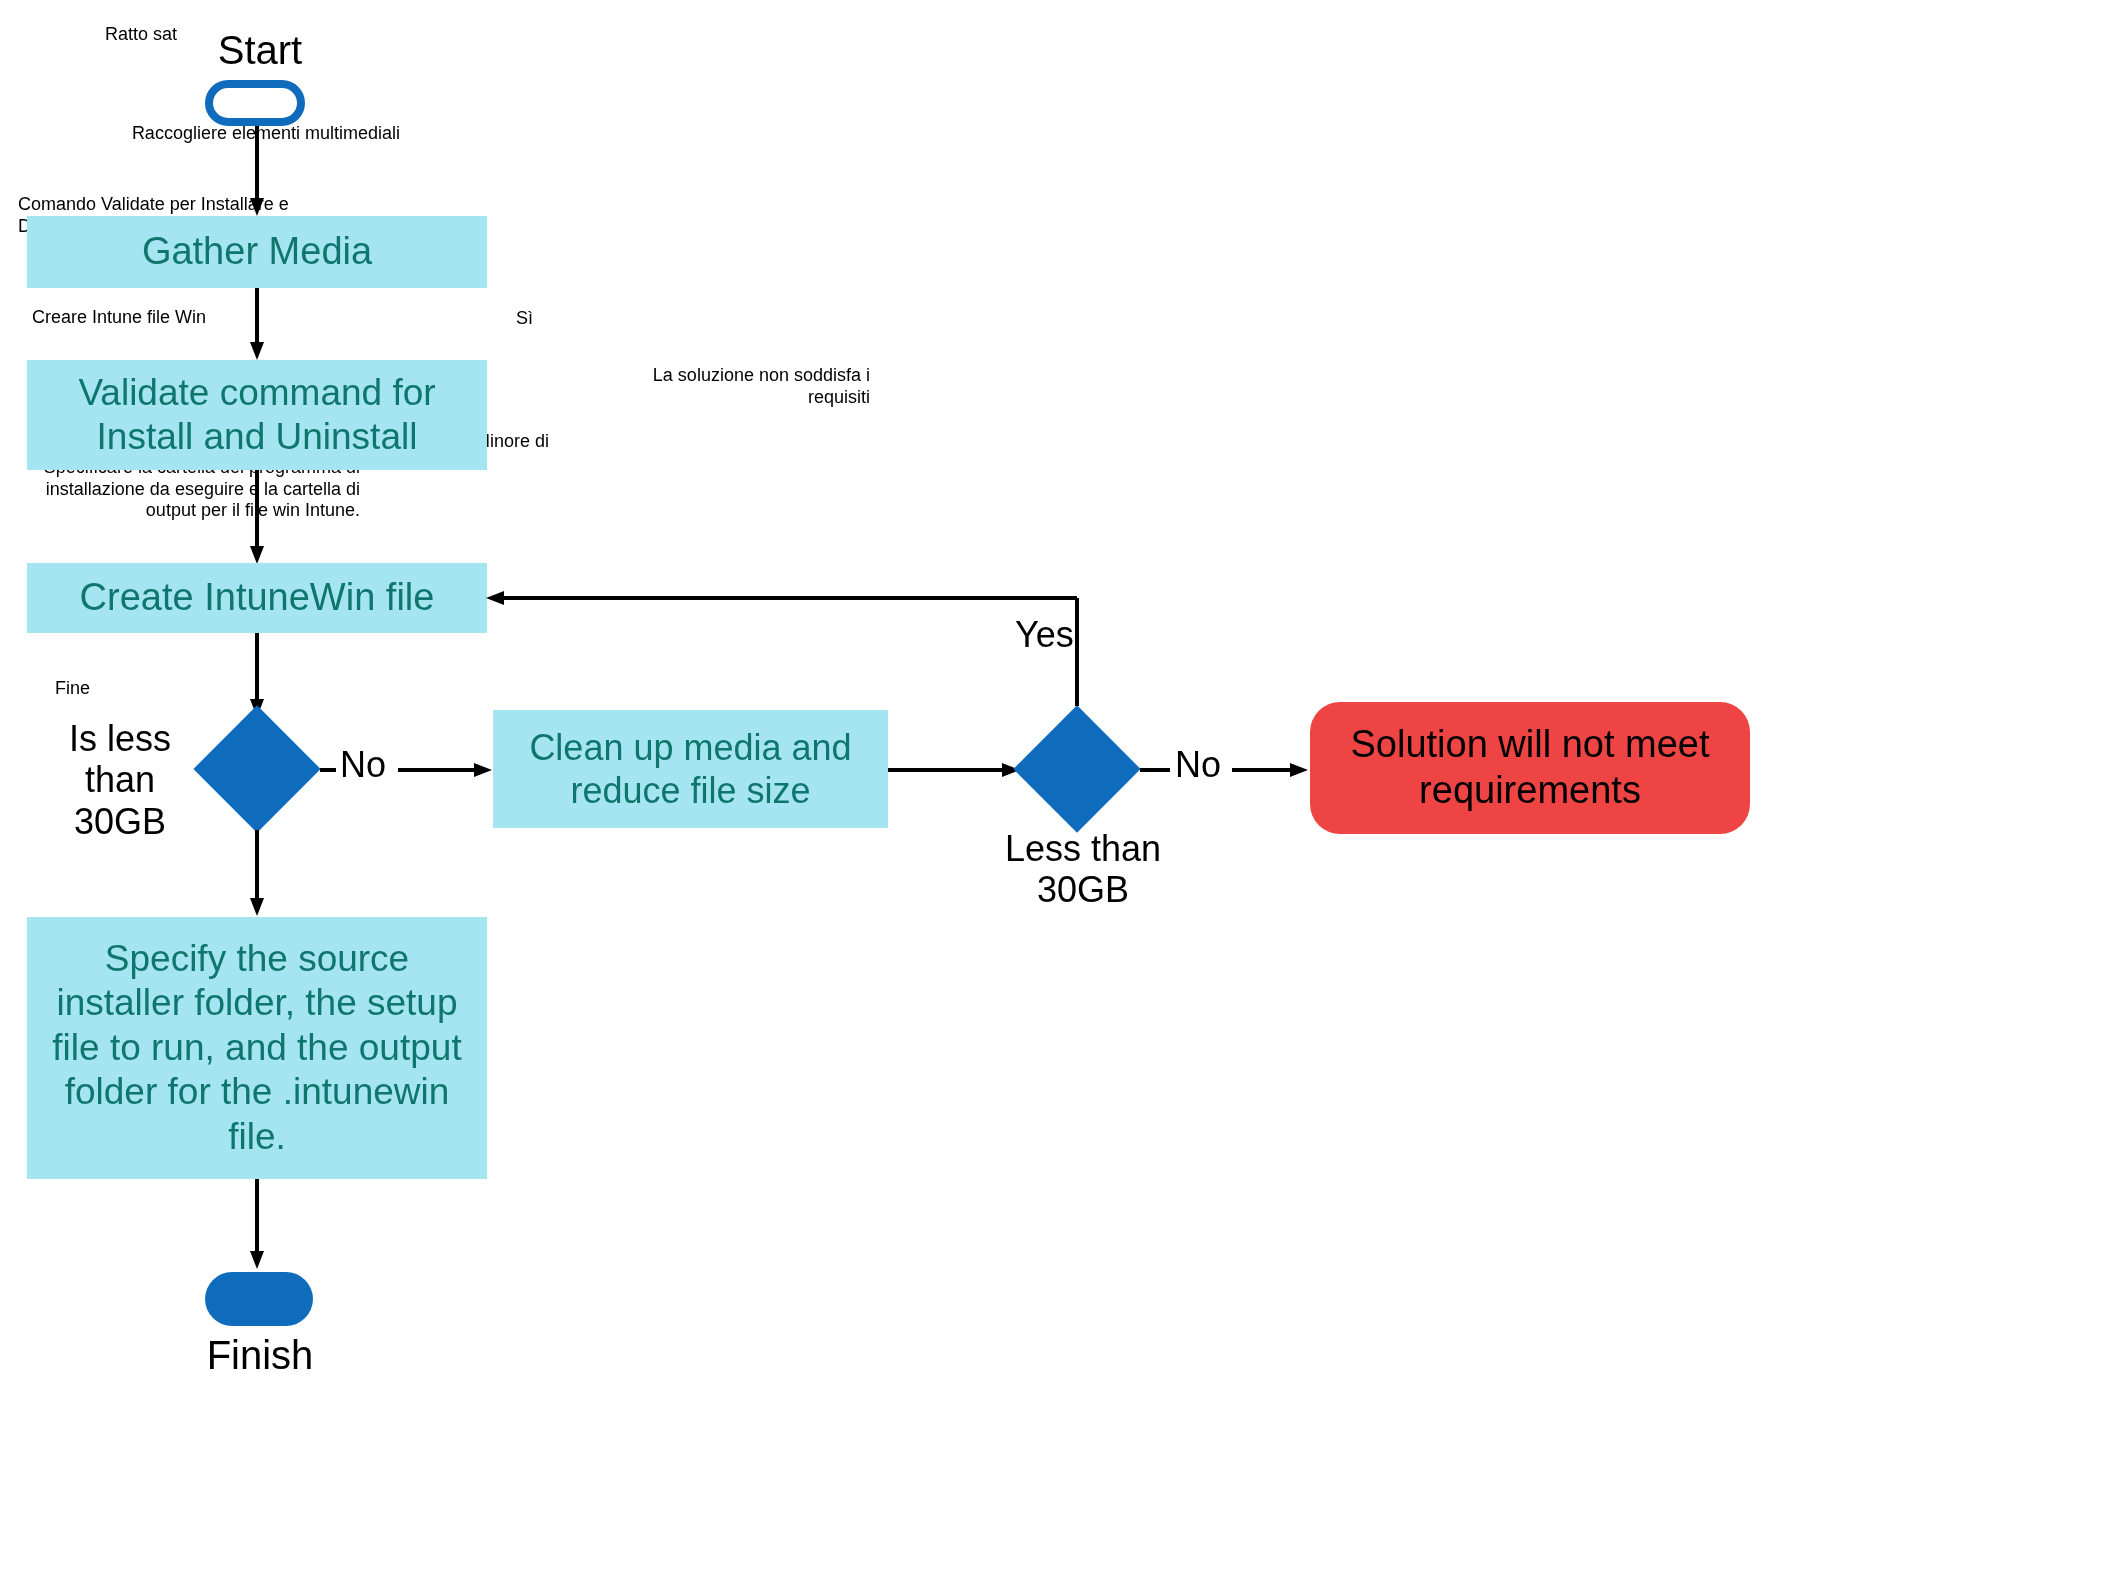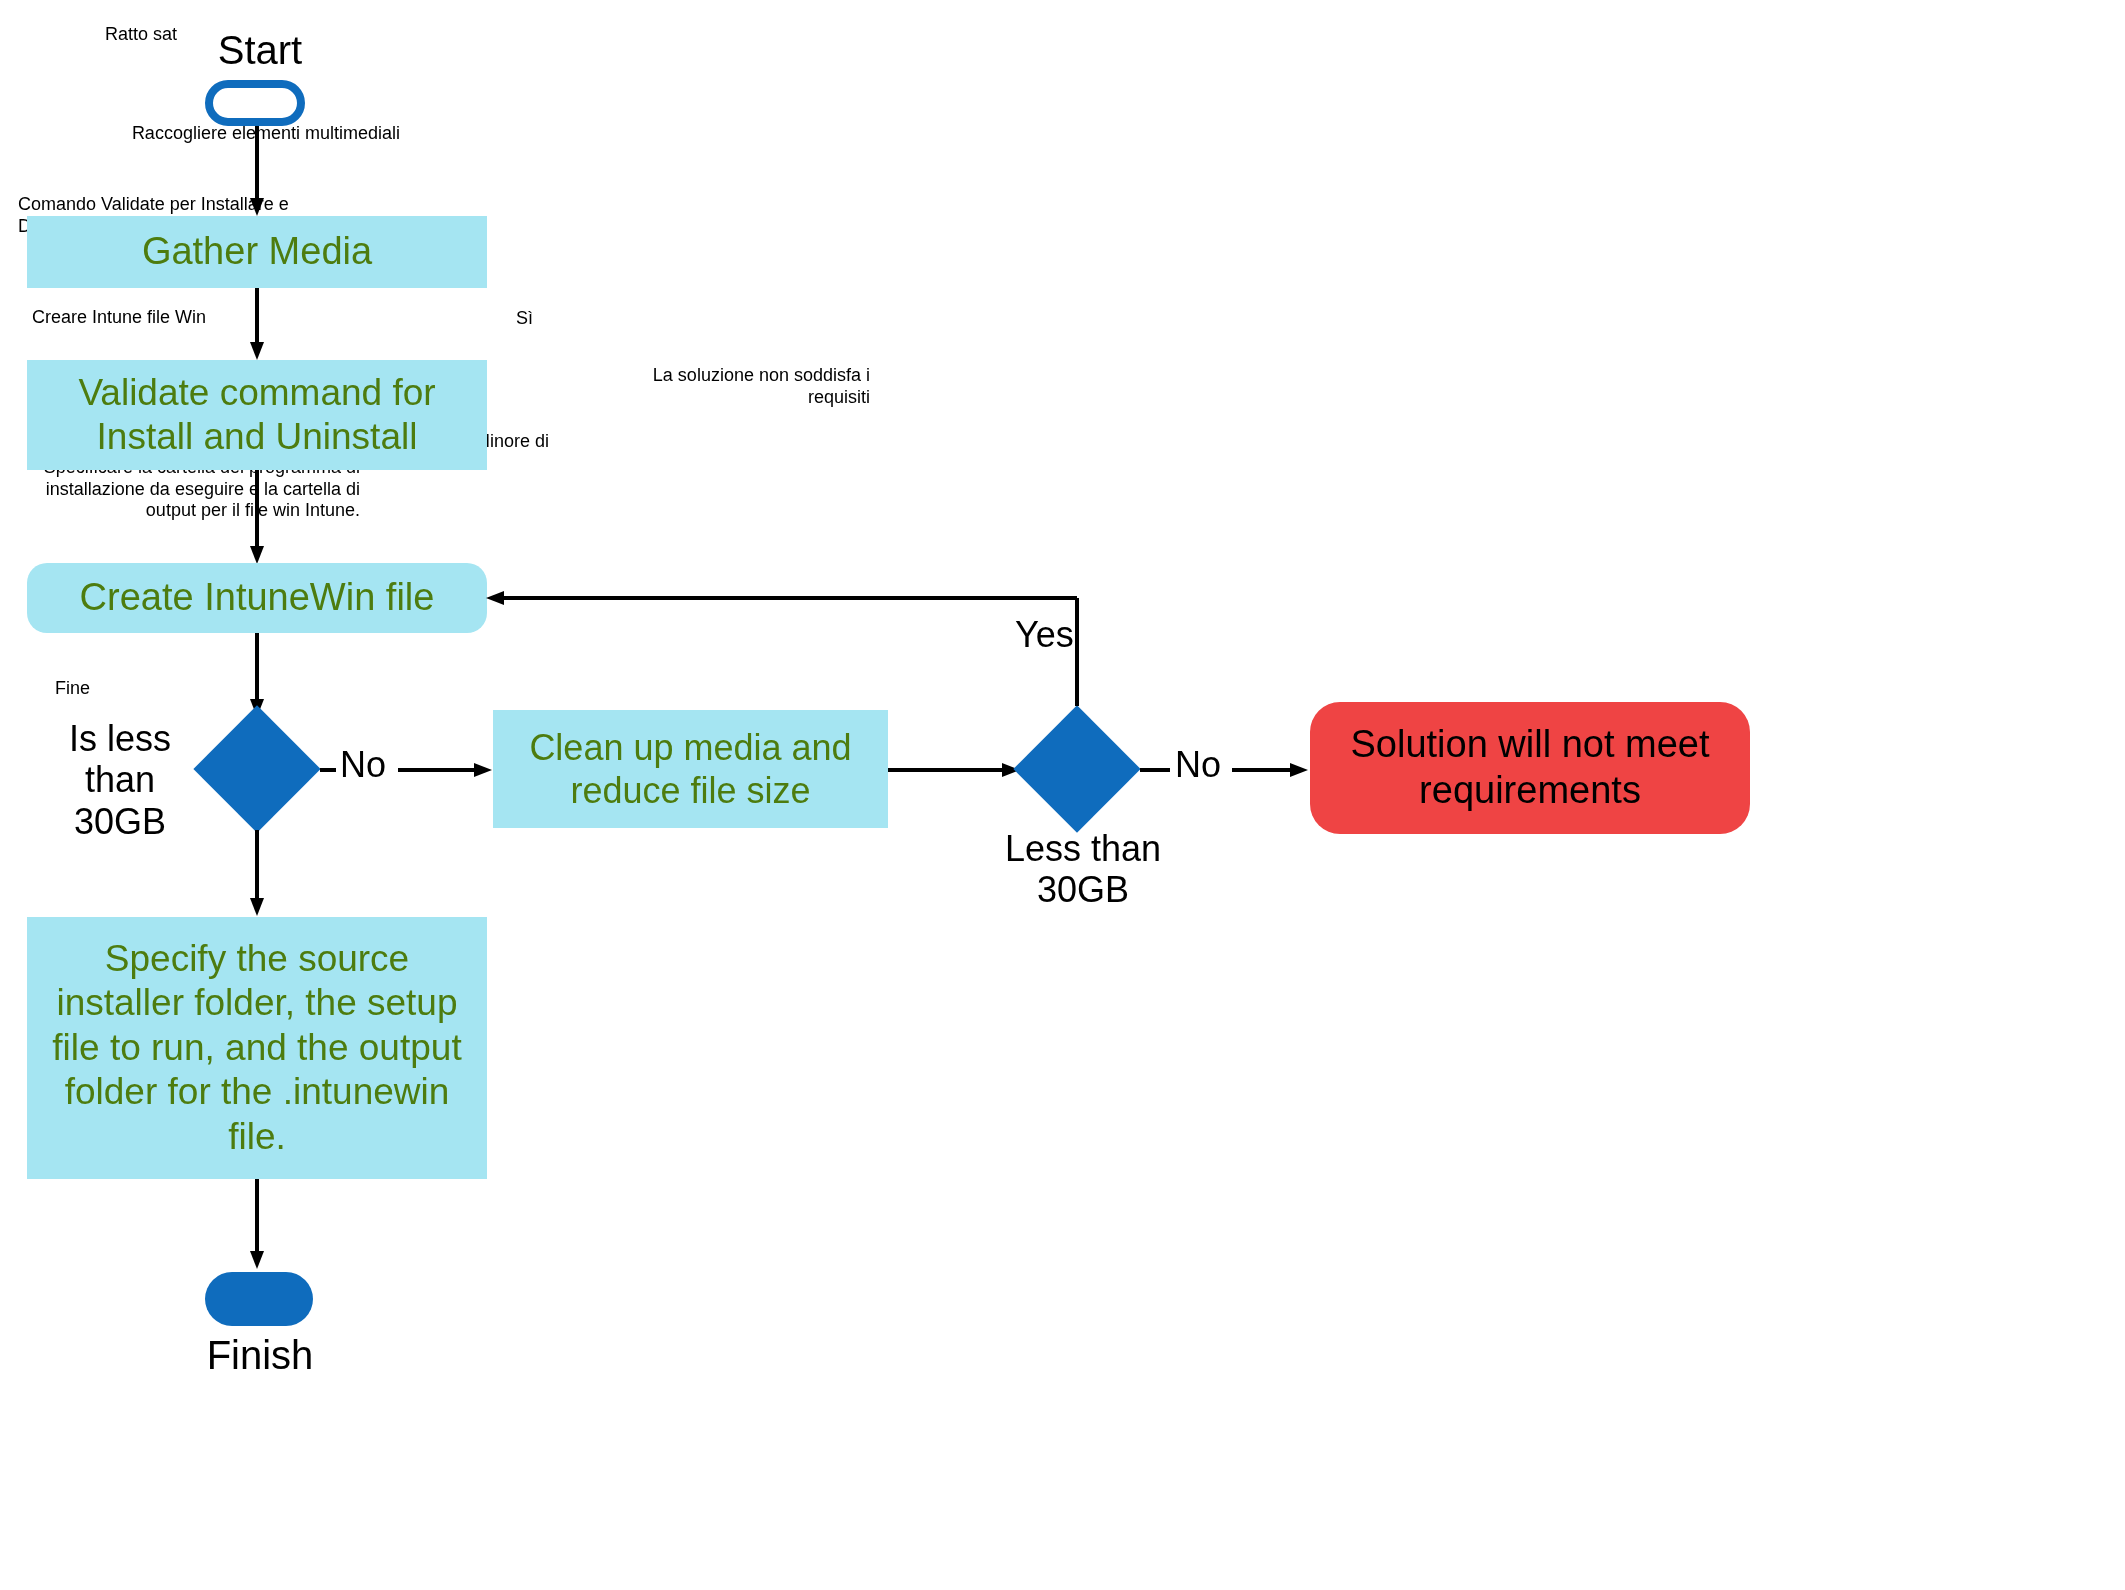--- a/index.html
+++ b/index.html
@@ -42,21 +42,21 @@
     color: #000;
     text-align: center;
     font-weight: 400;
   }
   .process-box {
     background: #a5e5f2;
     display: flex;
     align-items: center;
     justify-content: center;
     font-size: 38px;
-    color: #4d7c0f;
+    color: #0f766e;
     text-align: center;
     padding: 4px 12px;
     line-height: 1.2;
   }
   .end-box {
     background: #ef4444;
     border-radius: 30px;
     display: flex;
     align-items: center;
     justify-content: center;
@@ -124,21 +124,21 @@
 
   <div class="abs process-box" style="left:27px; top:360px; width:460px; height:110px; font-size:37px;">
     <span>Validate command for Install and Uninstall</span>
   </div>
 
   <svg class="connector" style="left:250px; top:470px;" width="20" height="94">
     <line x1="7" y1="0" x2="7" y2="78" stroke="#000" stroke-width="4"></line>
     <polygon points="7,94 0,76 14,76" fill="#000"></polygon>
   </svg>
 
-  <div class="abs process-box" style="left:27px; top:563px; width:460px; height:70px;border-radius:20px;">
+  <div class="abs process-box" style="left:27px; top:563px; width:460px; height:70px;">
     <span>Create IntuneWin file</span>
   </div>
 
   <svg class="connector" style="left:250px; top:633px;" width="20" height="84">
     <line x1="7" y1="0" x2="7" y2="68" stroke="#000" stroke-width="4"></line>
     <polygon points="7,84 0,66 14,66" fill="#000"></polygon>
   </svg>
 
   <div class="abs" style="left:212px; top:724px;">
     <div class="diamond"></div>

